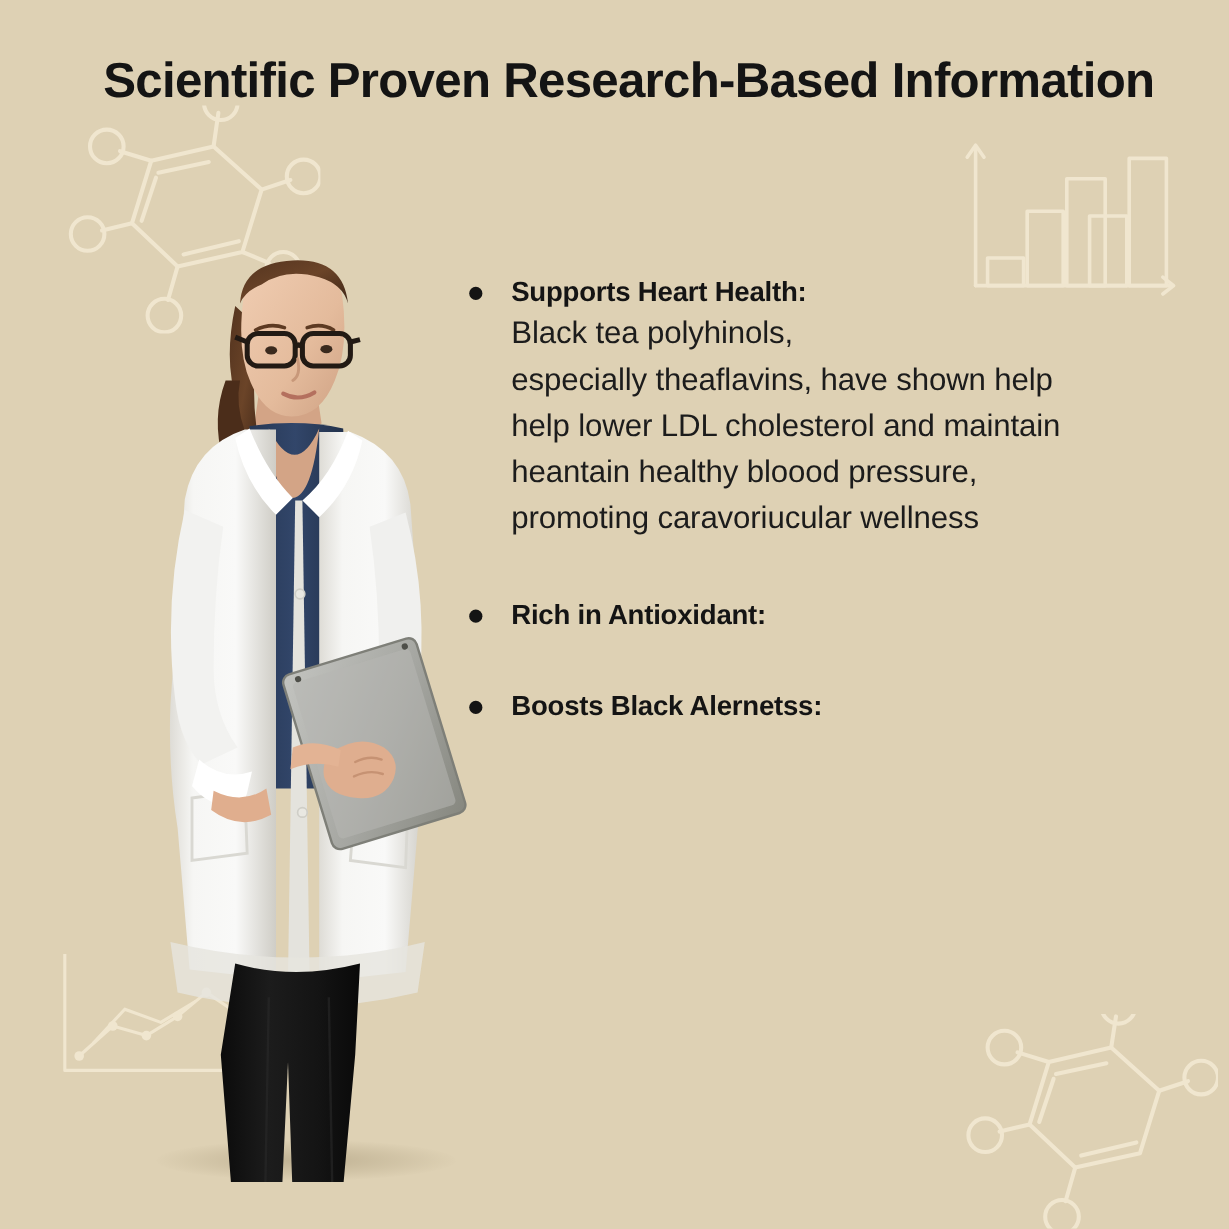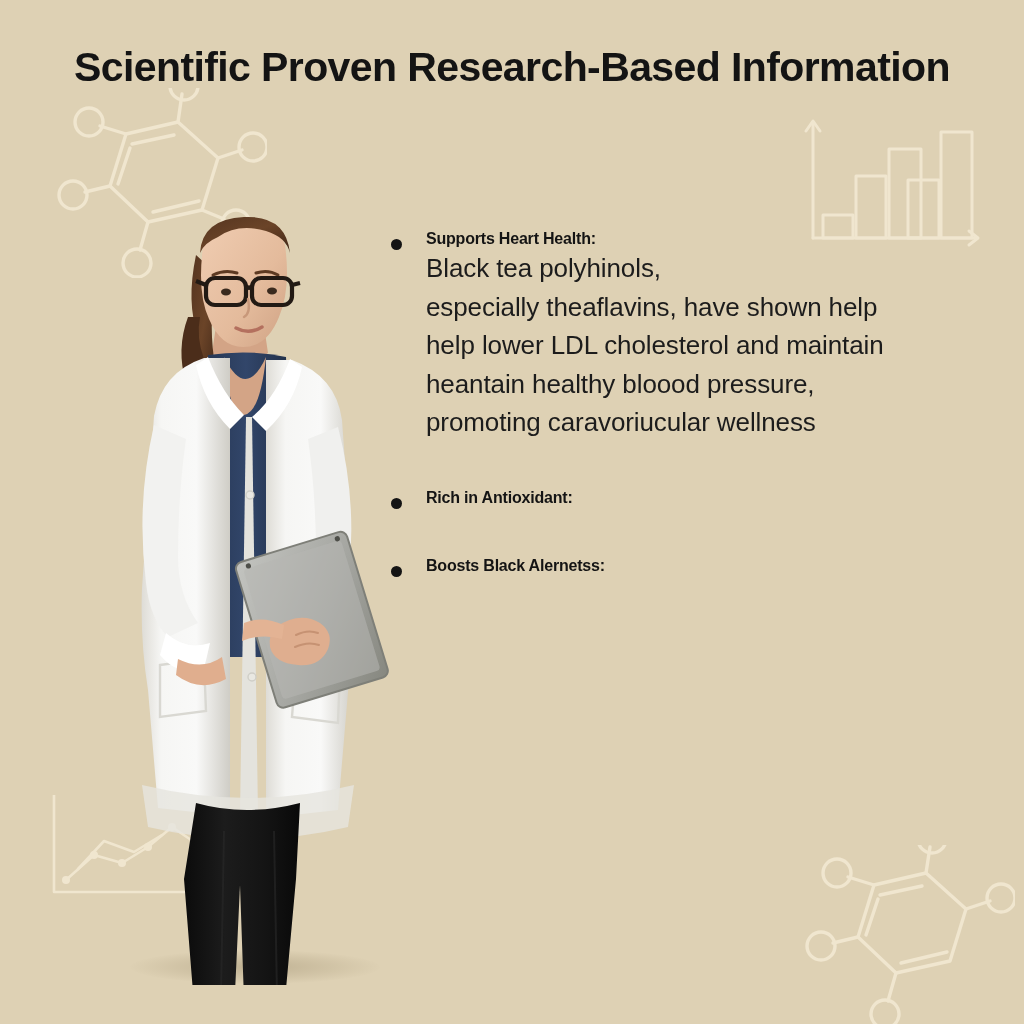--- a/index.html
+++ b/index.html
@@ -59,20 +59,21 @@
     left: 74px;
     top: 44px;
     width: 900px;
     margin: 0;
     font-size: 41px;
     font-weight: 700;
     letter-spacing: -0.6px;
     color: #141414;
     font-family: "Liberation Sans", sans-serif;
     white-space: nowrap;
+    text-align: center;
   }
 
   
   #benefits {
     position: absolute;
     left: 388px;
     top: 228px;
     width: 600px;
     margin: 0;
     padding: 0;
@@ -87,21 +88,21 @@
     position: absolute;
     left: 3px;
     top: 11px;
     width: 11px;
     height: 11px;
     border-radius: 50%;
     background: #141414;
   }
   .benefit-heading {
     display: block;
-    font-size: 16px;
+    font-size: 23px;
     font-weight: 700;
     color: #141414;
     line-height: 1.32;
     letter-spacing: -0.2px;
   }
   .benefit-body {
     display: block;
     font-size: 26px;
     font-weight: 400;
     color: #1c1c1c;

